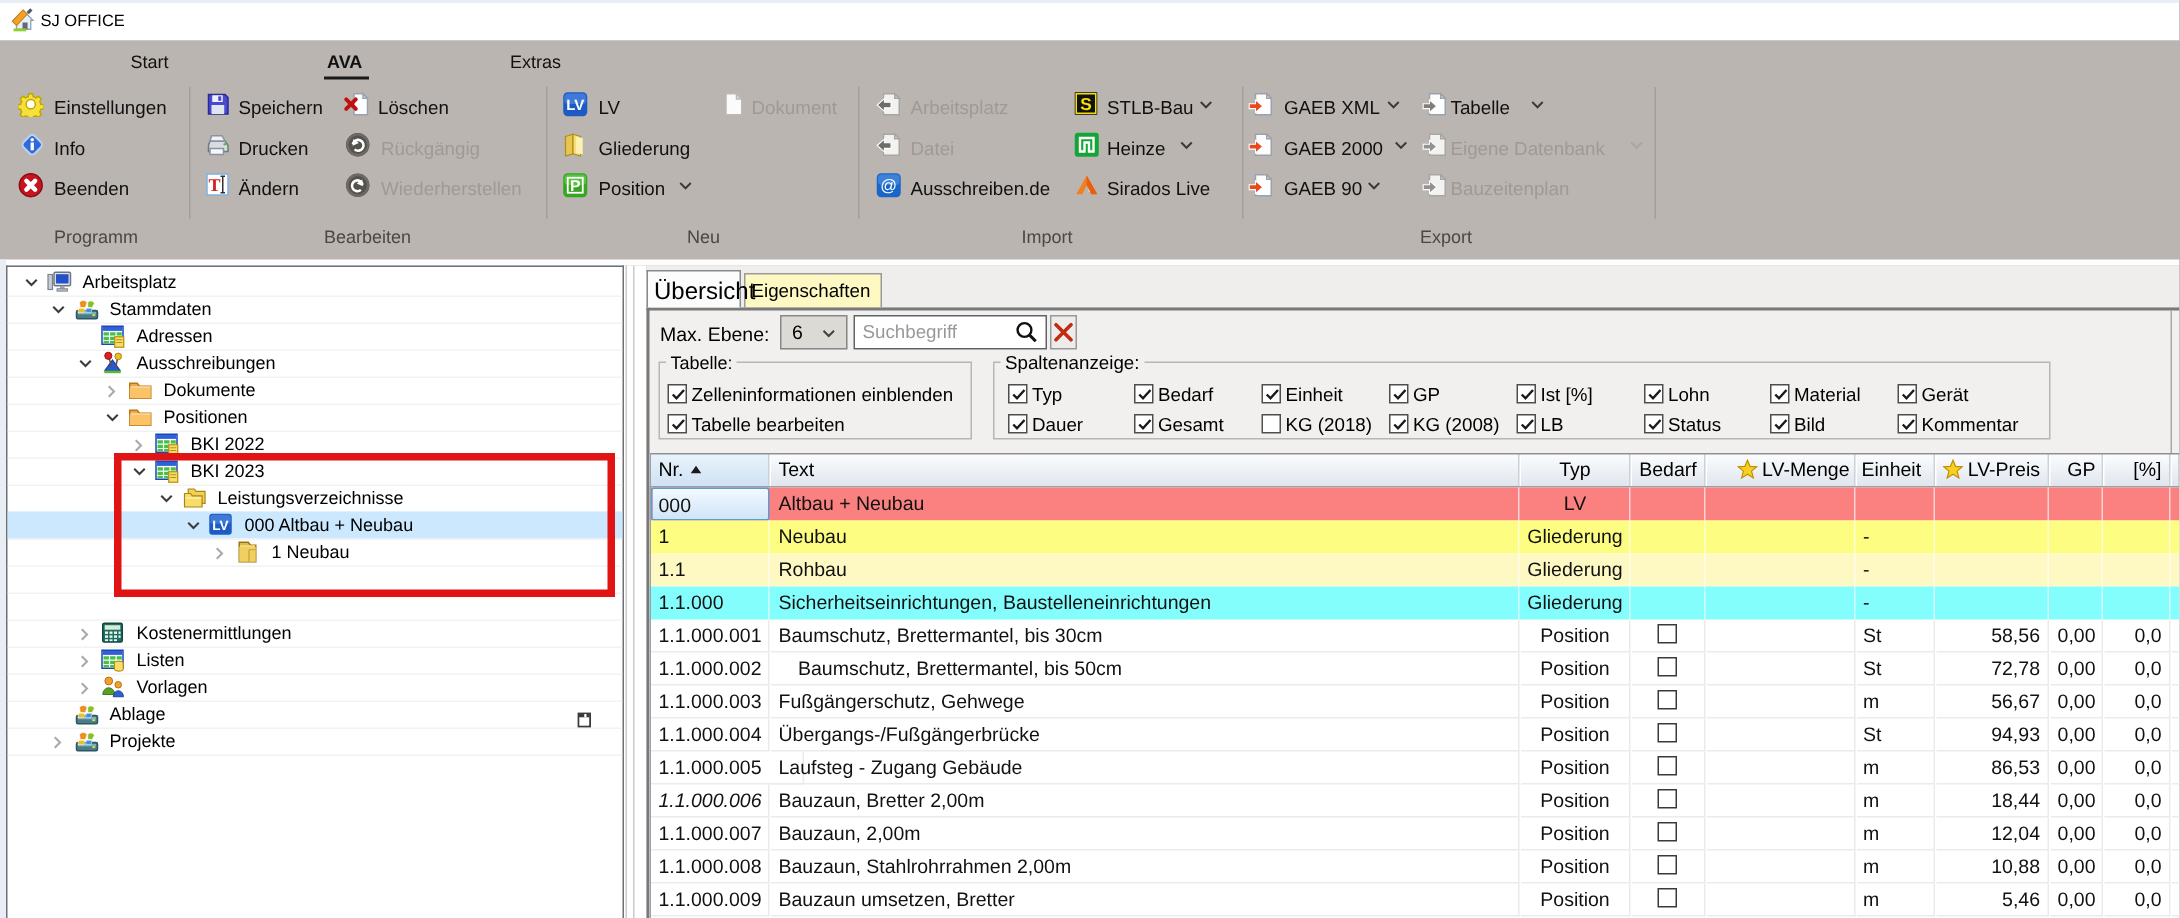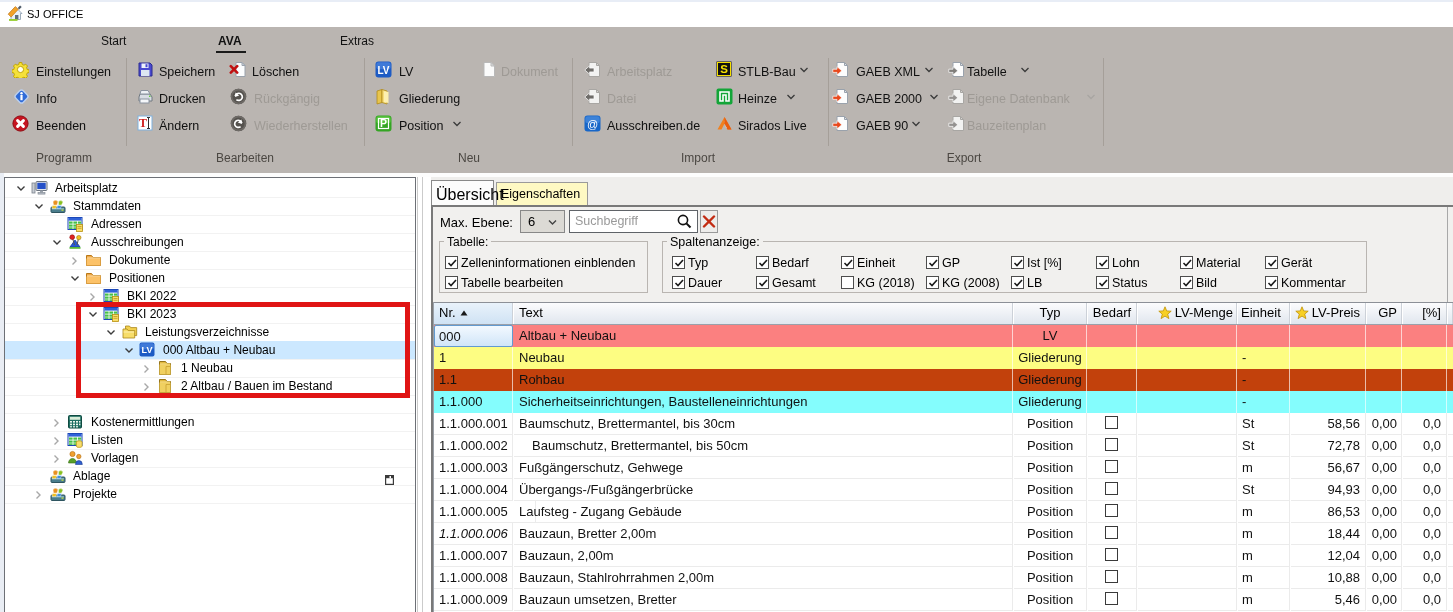--- a/index.html
+++ b/index.html
@@ -28,21 +28,21 @@
 <div class="abs" style="left:0;top:0;width:1453px;height:27px;background:#fff;border-top:2px solid #e8edf6;"></div>
 <svg class="abs" style="left:6px;top:4px" width="18" height="18" viewBox="0 0 18 18">
 <rect x="12.6" y="1.8" width="2.2" height="3.4" transform="rotate(45 13.7 3.5)" fill="#4e5a68"></rect>
 <polygon points="9.5,3 16,9.5 14.5,9.5 14.5,15.5 5,15.5 5,9.5 3,9.5" fill="#e8f0f8" stroke="#94a4b4" stroke-width="0.9"></polygon>
 <polygon points="2.2,10.2 9.3,2.6 12.2,5.4 5.1,13" fill="#f2a229" stroke="#c87d1a" stroke-width="0.7"></polygon>
 <rect x="9" y="11" width="3.4" height="4.5" fill="#5e6c7a"></rect>
 <rect x="3" y="15" width="8.5" height="1.9" fill="#96ce2e"></rect>
 </svg>
 <div class="abs" style="left:27px;top:8px;font-size:11px;color:#000;">SJ OFFICE</div>
 <div class="abs" style="left:0;top:27px;width:1453px;height:146px;background:#bab5b1;"></div>
-<div class="rtab" style="left:101px;text-align:right;">Start</div>
+<div class="rtab" style="left:87px;text-align:right;">Start</div>
 <div class="rtab" style="left:218px;font-weight:bold;">AVA</div>
 <div class="abs" style="left:216px;top:51px;width:30px;height:2px;background:#1a1a1a;"></div>
 <div class="rtab" style="left:340px;">Extras</div>
 <div class="gsep" style="left:126px"></div>
 <div class="gsep" style="left:364px"></div>
 <div class="gsep" style="left:572px"></div>
 <div class="gsep" style="left:828px"></div>
 <div class="gsep" style="left:1103px"></div>
 <div class="glabel" style="left:4px;width:120px;">Programm</div>
 <div class="glabel" style="left:185px;width:120px;">Bearbeiten</div>
@@ -467,32 +467,20 @@
       </svg>
       <svg class="ticon" style="left:152px" width="16" height="16" viewBox="0 0 16 16">
 <path d="M2.5 1.5 h6 l1.5 2 h3.5 v11 h-11 z" fill="#e3b93e" stroke="#97761b"></path>
 <path d="M2.5 4.5 h11 v10 h-11 z" fill="#f0d060"></path>
 <path d="M9 6.5 h4.5 M9 6.5 v8" stroke="#c8a030" stroke-width="0.8" fill="none"></path>
 <path d="M3 4 h10" stroke="#f7e090" stroke-width="1"></path>
       </svg>
       <span class="ttext" style="left:176px">1 Neubau</span>
     </div>
 <div style="position:absolute;left:0;top:199px;width:410px;height:1px;background:#f2f2f2;"></div>
-<div class="trow" style="top:199px">
-      <svg class="tchev" style="left:137px" width="9" height="10" viewBox="0 0 9 10">
-        <polyline points="2.5,1.5 6,5 2.5,8.5" fill="none" stroke="#a8a8a8" stroke-width="1.4"></polyline>
-      </svg>
-      <svg class="ticon" style="left:152px" width="16" height="16" viewBox="0 0 16 16">
-<path d="M2.5 1.5 h6 l1.5 2 h3.5 v11 h-11 z" fill="#e3b93e" stroke="#97761b"></path>
-<path d="M2.5 4.5 h11 v10 h-11 z" fill="#f0d060"></path>
-<path d="M9 6.5 h4.5 M9 6.5 v8" stroke="#c8a030" stroke-width="0.8" fill="none"></path>
-<path d="M3 4 h10" stroke="#f7e090" stroke-width="1"></path>
-      </svg>
-      <span class="ttext" style="left:176px">2 Altbau / Bauen im Bestand</span>
-    </div>
 <div style="position:absolute;left:0;top:217px;width:410px;height:1px;background:#f2f2f2;"></div>
 <div style="position:absolute;left:0;top:235px;width:410px;height:1px;background:#f2f2f2;"></div>
 <div class="trow" style="top:235px">
       <svg class="tchev" style="left:47px" width="9" height="10" viewBox="0 0 9 10">
         <polyline points="2.5,1.5 6,5 2.5,8.5" fill="none" stroke="#a8a8a8" stroke-width="1.4"></polyline>
       </svg>
       <svg class="ticon" style="left:62px" width="16" height="16" viewBox="0 0 16 16">
 <rect x="1.5" y="1.5" width="13" height="12.5" rx="1" fill="#1e6e62" stroke="#0f4a40"></rect>
 <rect x="2.8" y="2.8" width="10.4" height="3" fill="#d8ecd8"></rect>
 <g fill="#eef7ee">
@@ -708,21 +696,21 @@
       <div class="cell" style="left:81px;width:499px;padding-left:5px;">Neubau</div>
       <div class="cell" style="left:581px;width:73px;text-align:center;">Gliederung</div>
       <div class="cell" style="left:655px;width:49px;text-align:center;"></div>
       <div class="cell" style="left:705px;width:99px;text-align:right;padding-right:5px;"></div>
       <div class="cell" style="left:805px;width:52px;padding-left:4px;">-</div>
       <div class="cell" style="left:858px;width:75px;text-align:right;padding-right:5px;"></div>
       <div class="cell" style="left:934px;width:35px;text-align:right;padding-right:4px;"></div>
       <div class="cell" style="left:970px;width:44px;text-align:right;padding-right:5px;"></div>
       <div class="cell" style="left:1015px;width:5px;padding-left:5px;"></div>
     </div>
-<div class="row colored" style="top:67px;background:#c2410c;">
+<div class="row colored" style="top:67px;background:#fef9c3;">
       <div class="cell" style="left:1px;width:79px;padding-left:5px;">1.1</div>
       <div class="cell" style="left:81px;width:499px;padding-left:5px;">Rohbau</div>
       <div class="cell" style="left:581px;width:73px;text-align:center;">Gliederung</div>
       <div class="cell" style="left:655px;width:49px;text-align:center;"></div>
       <div class="cell" style="left:705px;width:99px;text-align:right;padding-right:5px;"></div>
       <div class="cell" style="left:805px;width:52px;padding-left:4px;">-</div>
       <div class="cell" style="left:858px;width:75px;text-align:right;padding-right:5px;"></div>
       <div class="cell" style="left:934px;width:35px;text-align:right;padding-right:4px;"></div>
       <div class="cell" style="left:970px;width:44px;text-align:right;padding-right:5px;"></div>
       <div class="cell" style="left:1015px;width:5px;padding-left:5px;"></div>

